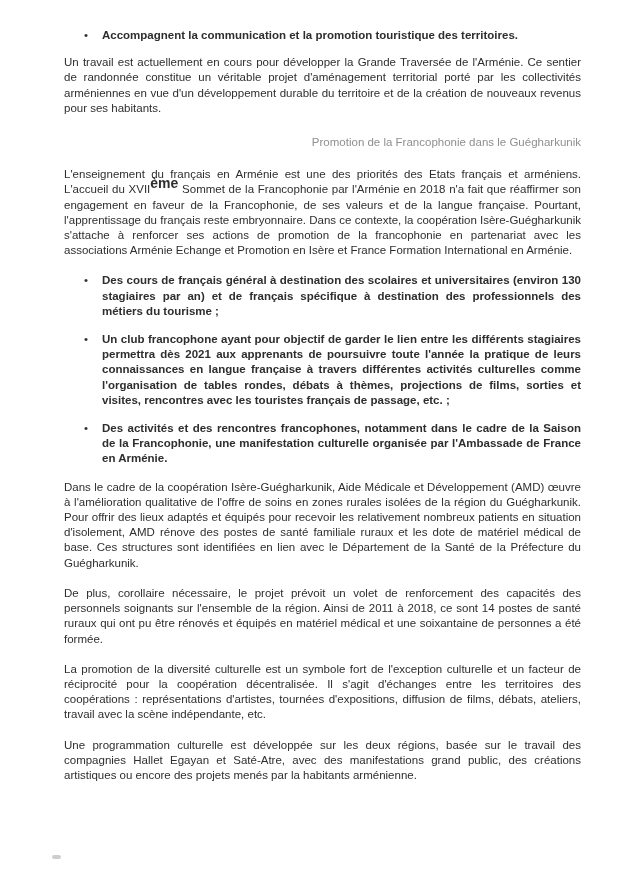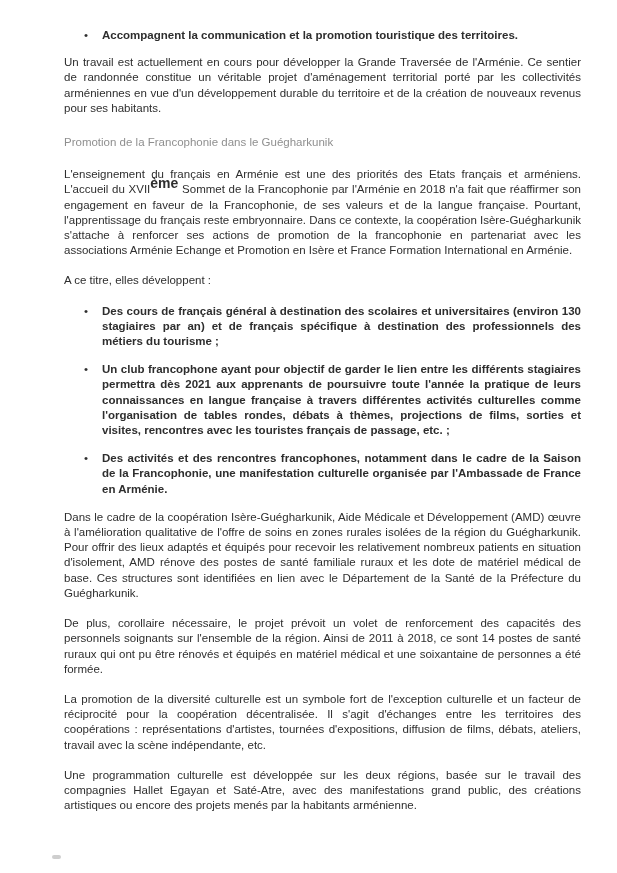--- a/index.html
+++ b/index.html
@@ -18,21 +18,21 @@
     color: #2e2e2e;
     box-sizing: border-box;
     padding: 28px 36px 20px 64px;
     overflow: hidden;
   }
   p {
     margin: 0 0 15px 0;
     text-align: justify;
   }
   .heading {
-    text-align: left;
+    text-align: right;
     color: #8f8f8f;
     margin: 19px 0 17px 0;
   }
   .bullet-item {
     display: flex;
     padding-left: 20px;
     margin: 0 0 13px 0;
   }
   .bullet-item .marker {
     flex: 0 0 18px;
@@ -74,21 +74,20 @@
     <span class="marker">•</span>
     <span class="bullet-text">Accompagnent la communication et la promotion touristique des territoires.</span>
   </div>
 
   <p>Un travail est actuellement en cours pour développer la Grande Traversée de l'Arménie. Ce sentier de randonnée constitue un véritable projet d'aménagement territorial porté par les collectivités arméniennes en vue d'un développement durable du territoire et de la création de nouveaux revenus pour ses habitants.</p>
 
   <div class="heading">Promotion de la Francophonie dans le Guégharkunik</div>
 
   <p><span>L'enseignement du français en Arménie est une des priorités des Etats français et arméniens. L'accueil du XVII</span><sup>ème</sup><span> Sommet de la Francophonie par l'Arménie en 2018 n'a fait que réaffirmer son engagement en faveur de la Francophonie, de ses valeurs et de la langue française. Pourtant, l'apprentissage du français reste embryonnaire. Dans ce contexte, la coopération Isère-Guégharkunik s'attache à renforcer ses actions de promotion de la francophonie en partenariat avec les associations Arménie Echange et Promotion en Isère et France Formation International en Arménie.</span></p>
 
-  <p>A ce titre, elles développent :</p>
 
   <div class="bullet-list">
     <div class="bullet-item">
       <span class="marker">•</span>
       <span class="bullet-text">Des cours de français général à destination des scolaires et universitaires (environ 130 stagiaires par an) et de français spécifique à destination des professionnels des métiers du tourisme ;</span>
     </div>
     <div class="bullet-item">
       <span class="marker">•</span>
       <span class="bullet-text">Un club francophone ayant pour objectif de garder le lien entre les différents stagiaires permettra dès 2021 aux apprenants de poursuivre toute l'année la pratique de leurs connaissances en langue française à travers différentes activités culturelles comme l'organisation de tables rondes, débats à thèmes, projections de films, sorties et visites, rencontres avec les touristes français de passage, etc. ;</span>
     </div>

